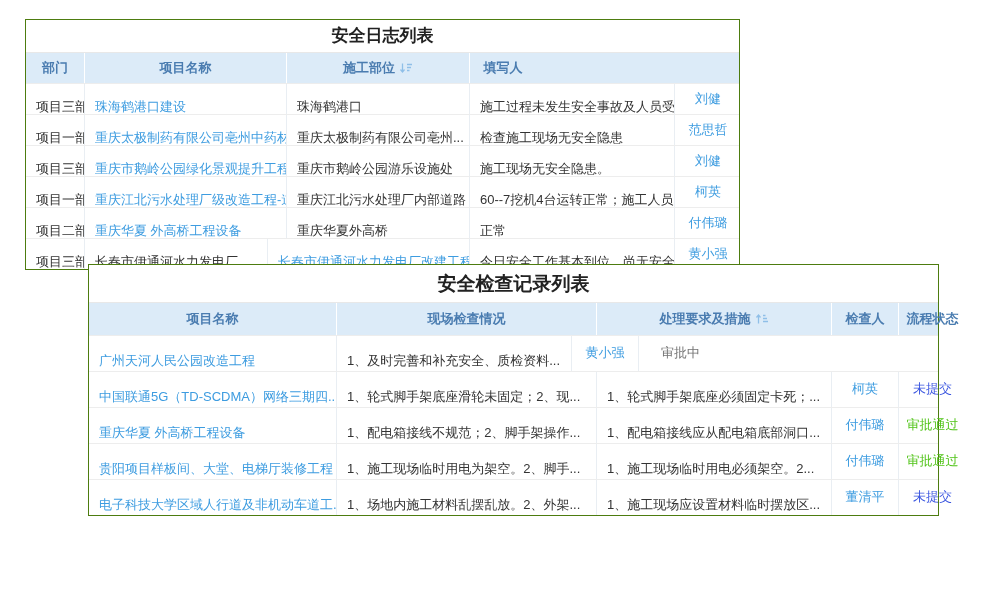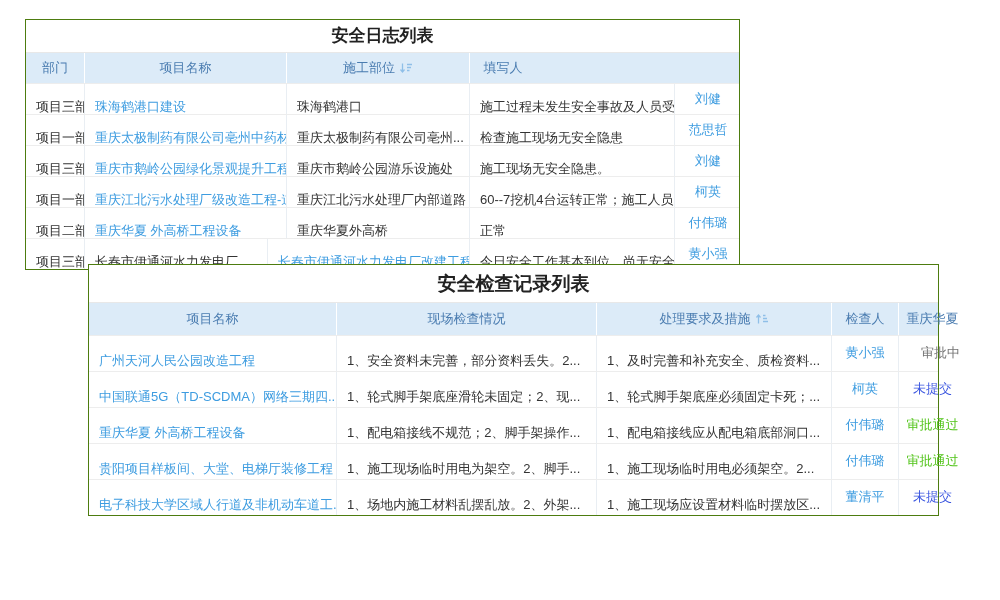--- a/index.html
+++ b/index.html
@@ -5,21 +5,21 @@
   html,body{margin:0;padding:0;background:#ffffff;}
   .canvas{position:relative;width:1000px;height:600px;background:#ffffff;overflow:hidden;
           font-family:"Liberation Sans","DejaVu Sans",sans-serif;color:#333;}
   .tbl{position:absolute;background:#fff;border:1px solid #4d7c0f;box-sizing:border-box;}
   .tbl-title{text-align:center;font-weight:bold;color:#222;background:#fff;
              border-bottom:1px solid #e8e8e8;box-sizing:border-box;white-space:nowrap;overflow:hidden;}
   #log-table{left:25px;top:19px;width:715px;}
   #log-table .tbl-title{height:33px;line-height:32px;font-size:17px;}
   #insp-table{left:88px;top:264px;width:851px;}
   #insp-table .tbl-title{height:38px;line-height:37px;font-size:19px;}
-  .thead{display:flex;background:#dcebf8;}
+  .thead{display:flex;background:#dcebf8;font-weight:bold;}
   #log-table .thead{height:30px;line-height:30px;}
   #insp-table .thead{height:32px;line-height:32px;}
   .th{box-sizing:border-box;flex:none;text-align:center;color:#4a7cb0;font-size:13px;
       white-space:nowrap;overflow:hidden;display:flex;align-items:center;justify-content:center;gap:4px;}
   .th + .th{border-left:1px solid #ffffff;}
   .trow{display:flex;border-top:1px solid #ededed;background:#fff;}
   #log-table .trow{height:30px;line-height:29px;}
   #insp-table .trow{height:35px;line-height:34px;}
   .td{box-sizing:border-box;flex:none;padding:8px 10px;font-size:13px;
       white-space:nowrap;overflow:hidden;text-overflow:clip;}
@@ -120,27 +120,26 @@
         <svg class="sort-icon" width="14" height="12" viewBox="0 0 14 12">
           <path d="M3.5 10.5 v-8" stroke="#8fbfe8" stroke-width="1.3" fill="none"></path>
           <path d="M1.5 4.5 L3.5 2 L5.5 4.5" stroke="#8fbfe8" stroke-width="1.3" fill="none"></path>
           <path d="M8 2.5 h2.5 M8 5.5 h4 M8 8.5 h5" stroke="#8fbfe8" stroke-width="1.3" fill="none"></path>
         </svg>
       </div>
       <div class="th it-c3">
           <span>检查人</span>
         </div>
       <div class="th it-c4">
-          <span>重庆华夏</span>
+          <span>流程状态</span>
         </div>
     </div>
 
     <div class="trow">
       <div class="td it-c0 link">广州天河人民公园改造工程</div>
-      <div class="td it-c1 dark">1、安全资料未完善，部分资料丢失。2...</div>
       <div class="td it-c2 dark">1、及时完善和补充安全、质检资料...</div>
       <div class="td it-c3 link center">黄小强</div>
       <div class="td it-c4 center" style="color: #737373; padding-left: 20px;">审批中</div>
     </div>
     <div class="trow">
       <div class="td it-c0 link">中国联通5G（TD-SCDMA）网络三期四...</div>
       <div class="td it-c1 dark">1、轮式脚手架底座滑轮未固定；2、现...</div>
       <div class="td it-c2 dark">1、轮式脚手架底座必须固定卡死；...</div>
       <div class="td it-c3 link center">柯英</div>
       <div class="td it-c4 center" style="color: rgb(60, 87, 224);">未提交</div>

